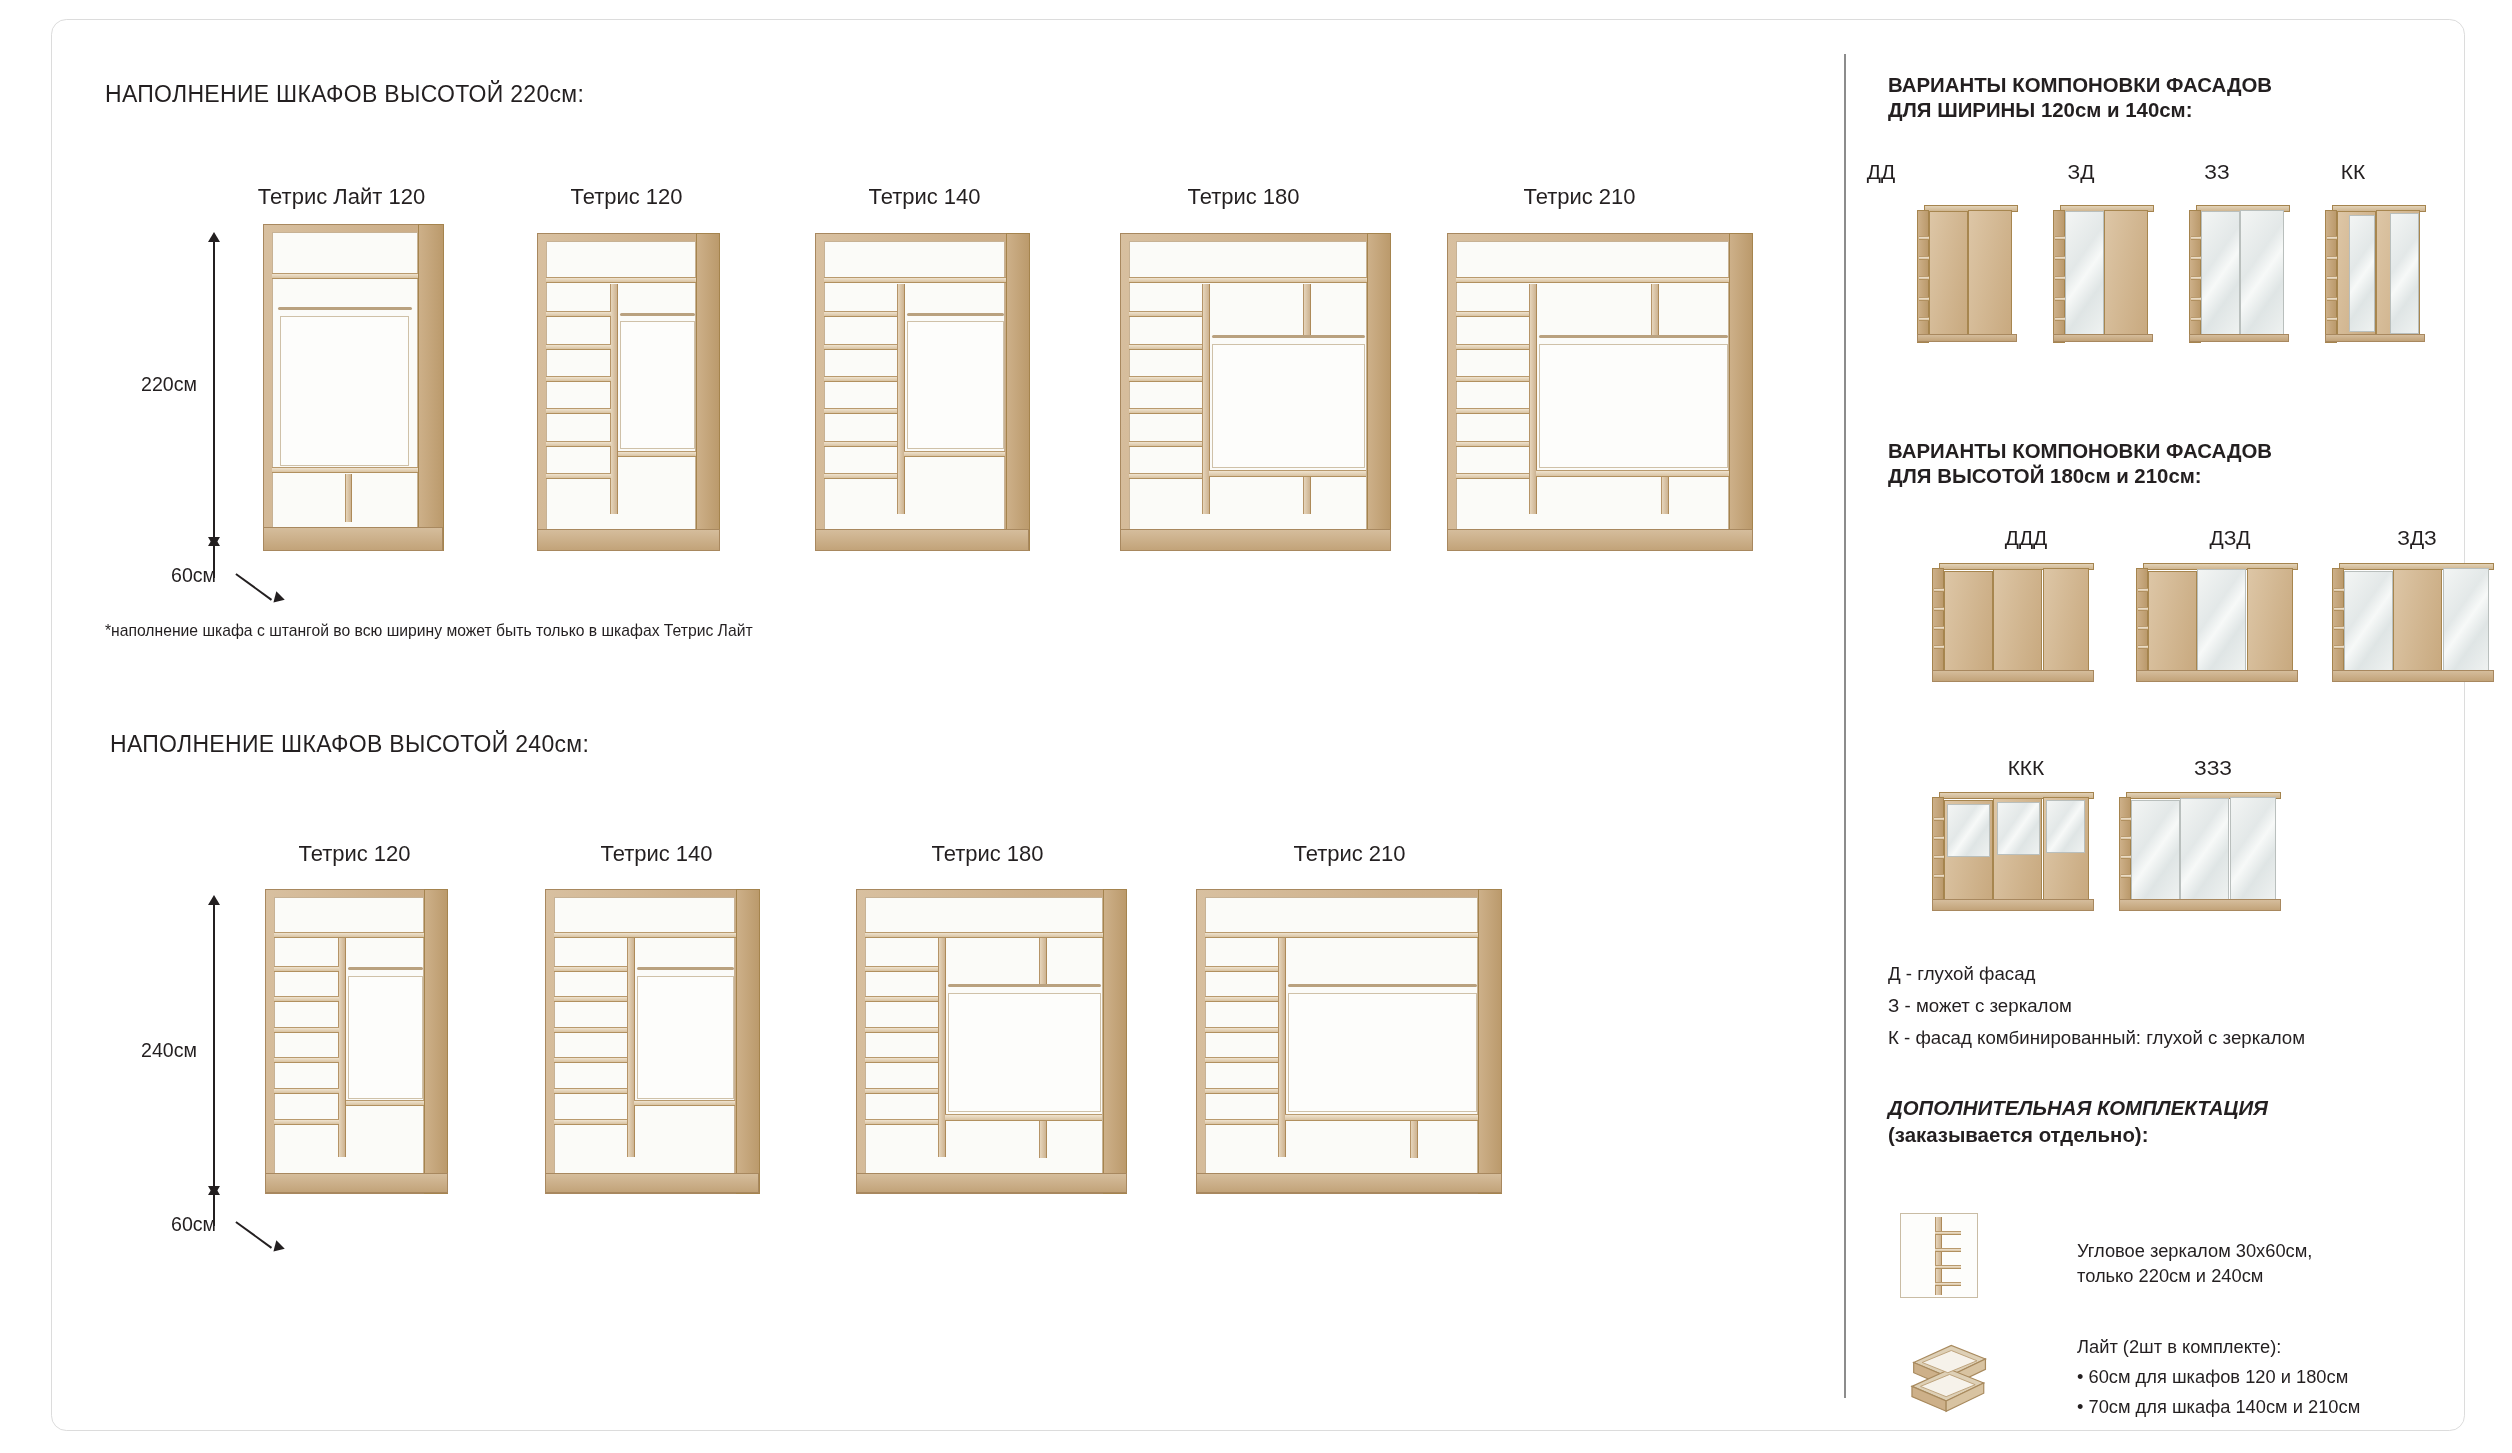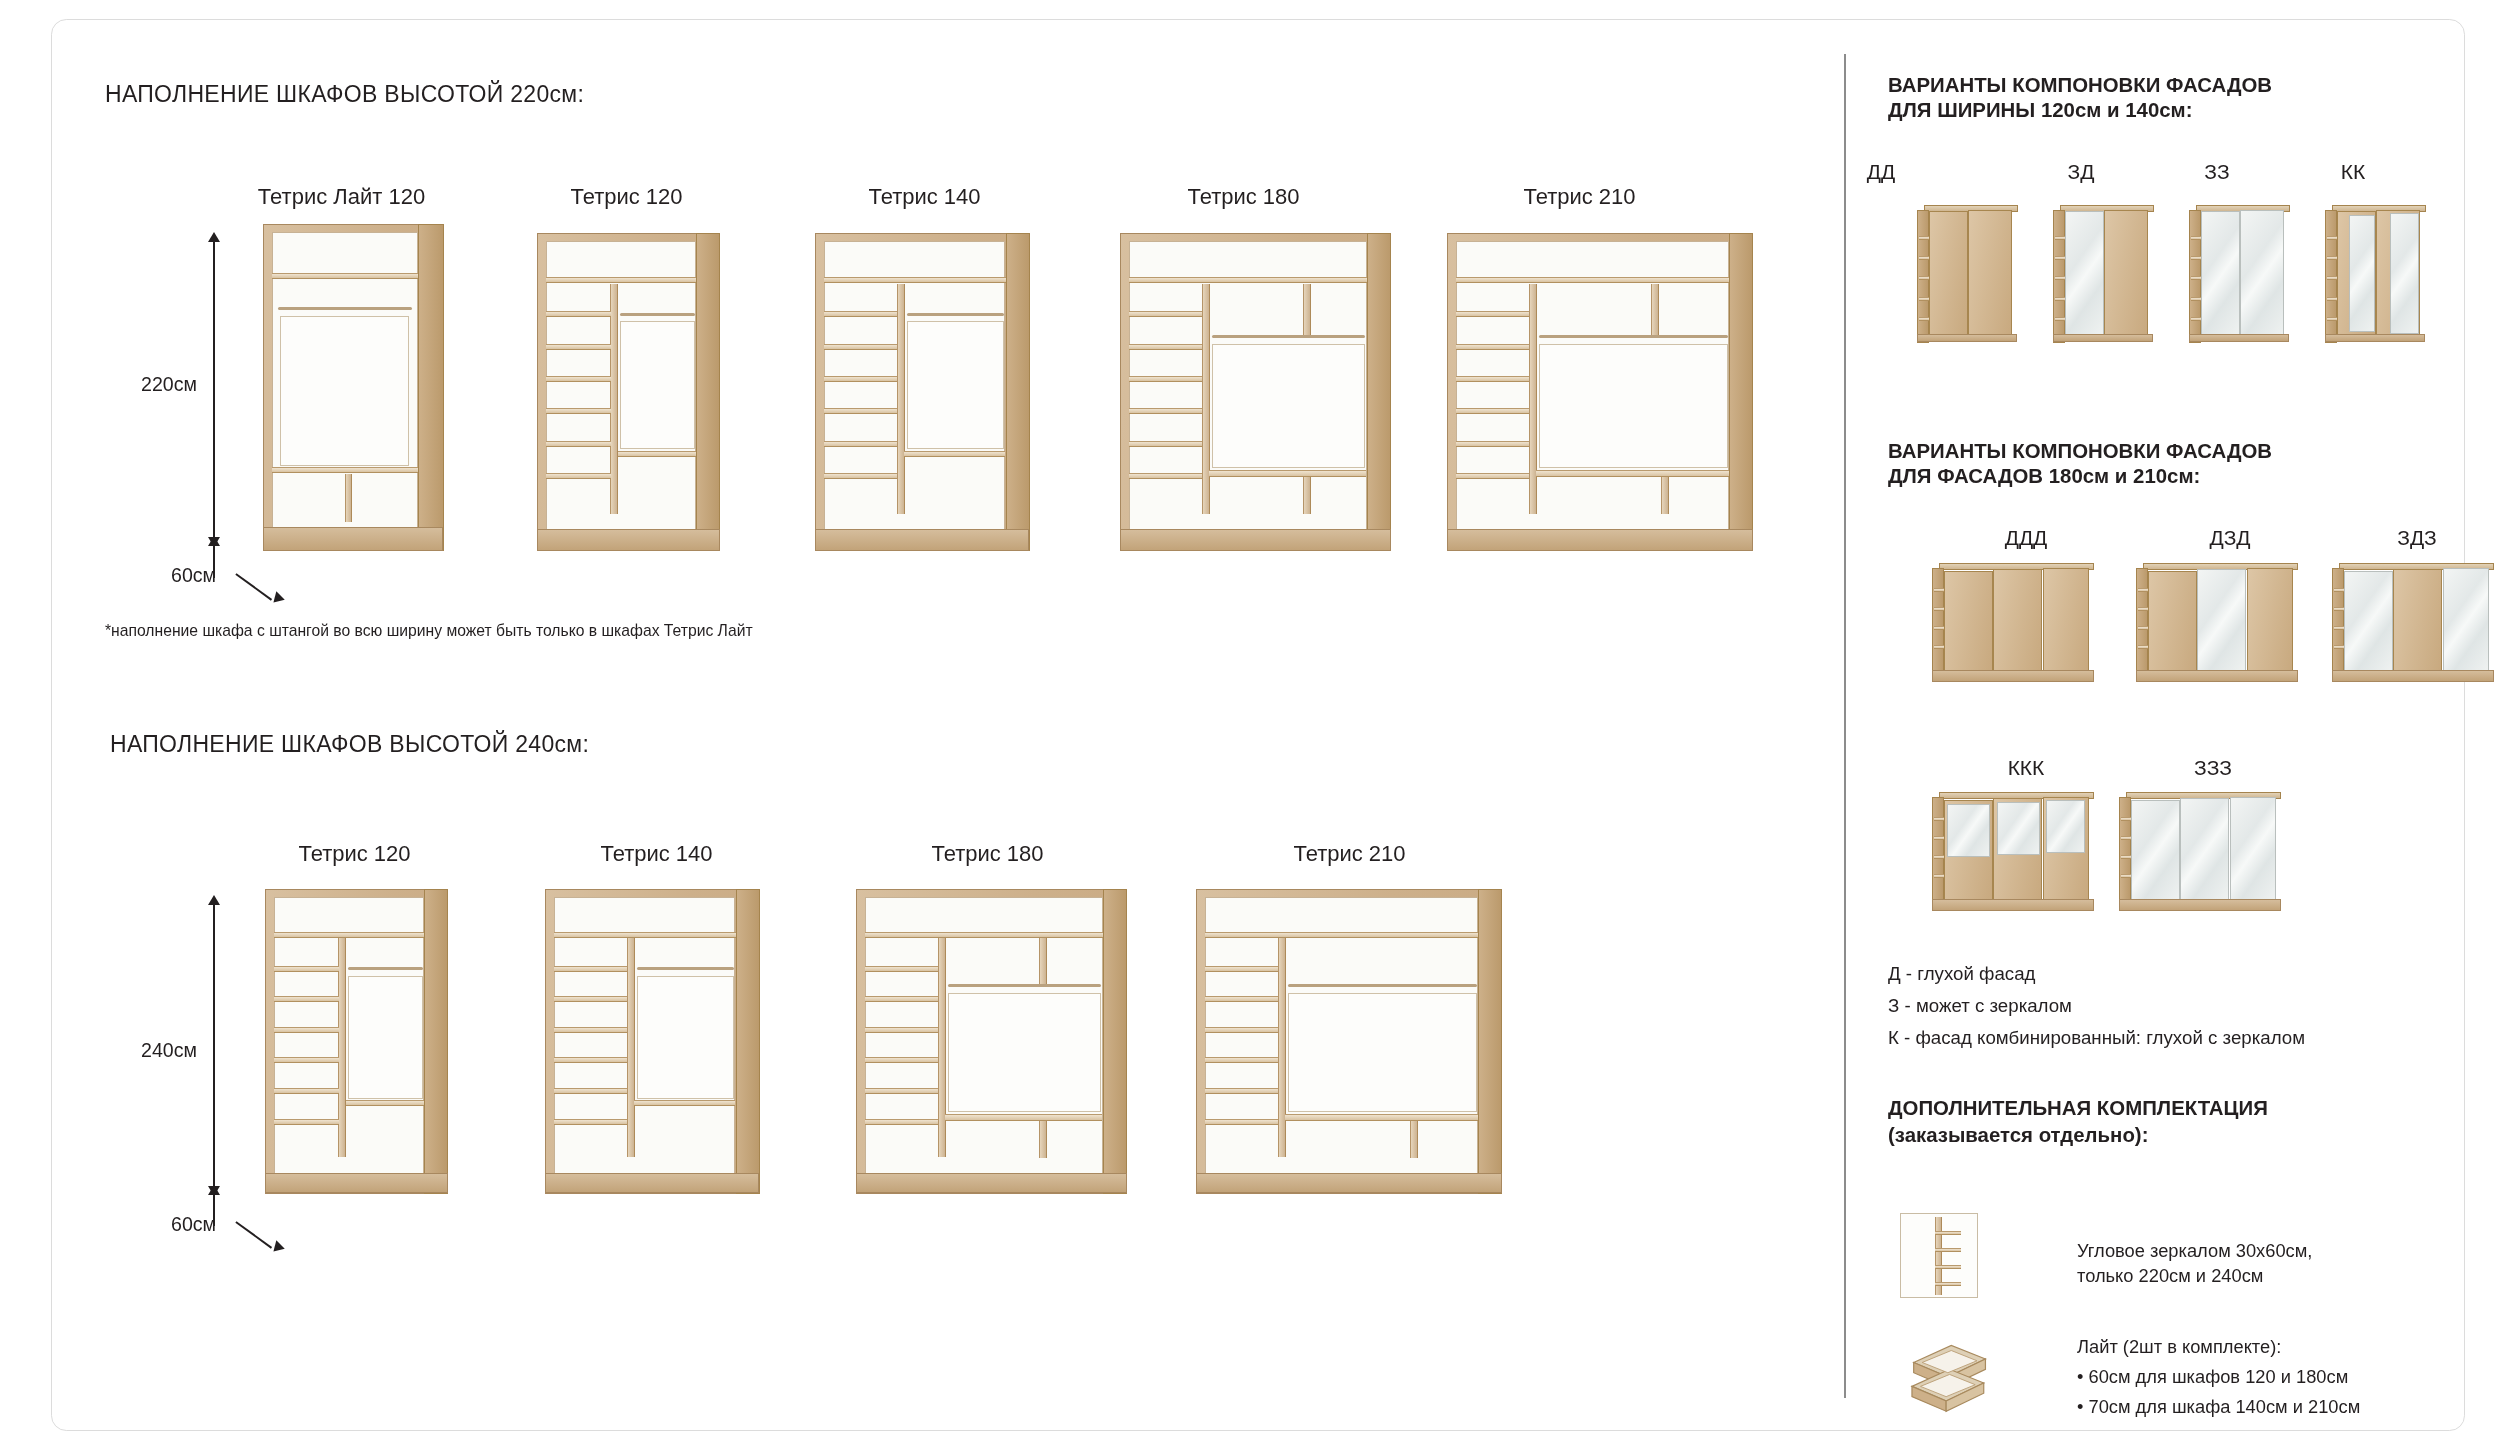--- a/index.html
+++ b/index.html
@@ -437,21 +437,21 @@
     <div class="mirror" style="left:65px; top:8.5px; width:29px; height:121px;"></div>
     <div class="shelf" style="left:1.7px; top:31px; width:10.2px; height:4.3px;"></div>
     <div class="shelf" style="left:1.7px; top:51px; width:10.2px; height:4.3px;"></div>
     <div class="shelf" style="left:1.7px; top:71px; width:10.2px; height:4.3px;"></div>
     <div class="shelf" style="left:1.7px; top:92px; width:10.2px; height:4.3px;"></div>
     <div class="shelf" style="left:1.7px; top:112px; width:10.2px; height:4.3px;"></div>
     <div class="plinth" style="left:0; top:129px; width:100px; height:8.5px;"></div>
   </div>
 
   <div class="r-head" style="left:1836px; top:419px;">ВАРИАНТЫ КОМПОНОВКИ ФАСАДОВ</div>
-  <div class="r-head" style="left:1836px; top:444px;">ДЛЯ ФАСАДОВ 180см и 210см:</div>
+  <div class="r-head" style="left:1836px; top:444px;">ДЛЯ ВЫСОТОЙ 180см и 210см:</div>
 
   <div class="facade-code" style="left:1923px; top:506px; width:102px;">ДДД</div>
   <div class="facade-code" style="left:2127px; top:506px; width:102px;">ДЗД</div>
   <div class="facade-code" style="left:2314px; top:506px; width:102px;">ЗДЗ</div>
 
   <div class="cab" style="left:1880px; top:543px; width:162px; height:119px;">
     <div class="topwall" style="left:6.8px; top:0; width:155px; height:7.7px;"></div>
     <div class="sidewall" style="left:0; top:5.1px; width:12px; height:114px;"></div>
     <div class="wood-door" style="left:12px; top:8.5px; width:49px; height:100px;"></div>
     <div class="wood-door" style="left:61px; top:6.8px; width:49px; height:102px;"></div>
@@ -518,21 +518,21 @@
     <div class="shelf" style="left:1.7px; top:44px; width:10.2px; height:4.3px;"></div>
     <div class="shelf" style="left:1.7px; top:63px; width:10.2px; height:4.3px;"></div>
     <div class="shelf" style="left:1.7px; top:82px; width:10.2px; height:4.3px;"></div>
     <div class="plinth" style="left:0; top:107px; width:162px; height:12px;"></div>
   </div>
 
   <div class="legend-line" style="left:1836px; top:943px;">Д - глухой фасад</div>
   <div class="legend-line" style="left:1836px; top:975px;">З - может с зеркалом</div>
   <div class="legend-line" style="left:1836px; top:1007px;">К - фасад комбинированный: глухой с зеркалом</div>
 
-  <div class="r-head" style="left:1836px; top:1076px;">ДОПОЛНИТЕЛЬНАЯ КОМПЛЕКТАЦИЯ</div>
+  <div class="r-head" style="left:1836px; top:1076px;font-style:italic;">ДОПОЛНИТЕЛЬНАЯ КОМПЛЕКТАЦИЯ</div>
   <div class="r-head" style="left:1836px; top:1103px;">(заказывается отдельно):</div>
 
   <div class="corner-piece" style="left:1848px; top:1193px; width:78px; height:85px;">
     <div class="vpanel" style="left:34px; top:3.4px; width:6.8px; height:78px;"></div>
     <div class="shelf" style="left:34px; top:17px; width:25.5px; height:4.3px;"></div>
     <div class="shelf" style="left:34px; top:34px; width:25.5px; height:4.3px;"></div>
     <div class="shelf" style="left:34px; top:51px; width:25.5px; height:4.3px;"></div>
     <div class="shelf" style="left:34px; top:68px; width:25.5px; height:4.3px;"></div>
   </div>
   <div class="addon-text" style="left:2025px; top:1218px;">Угловое зеркалом 30х60см,</div>

